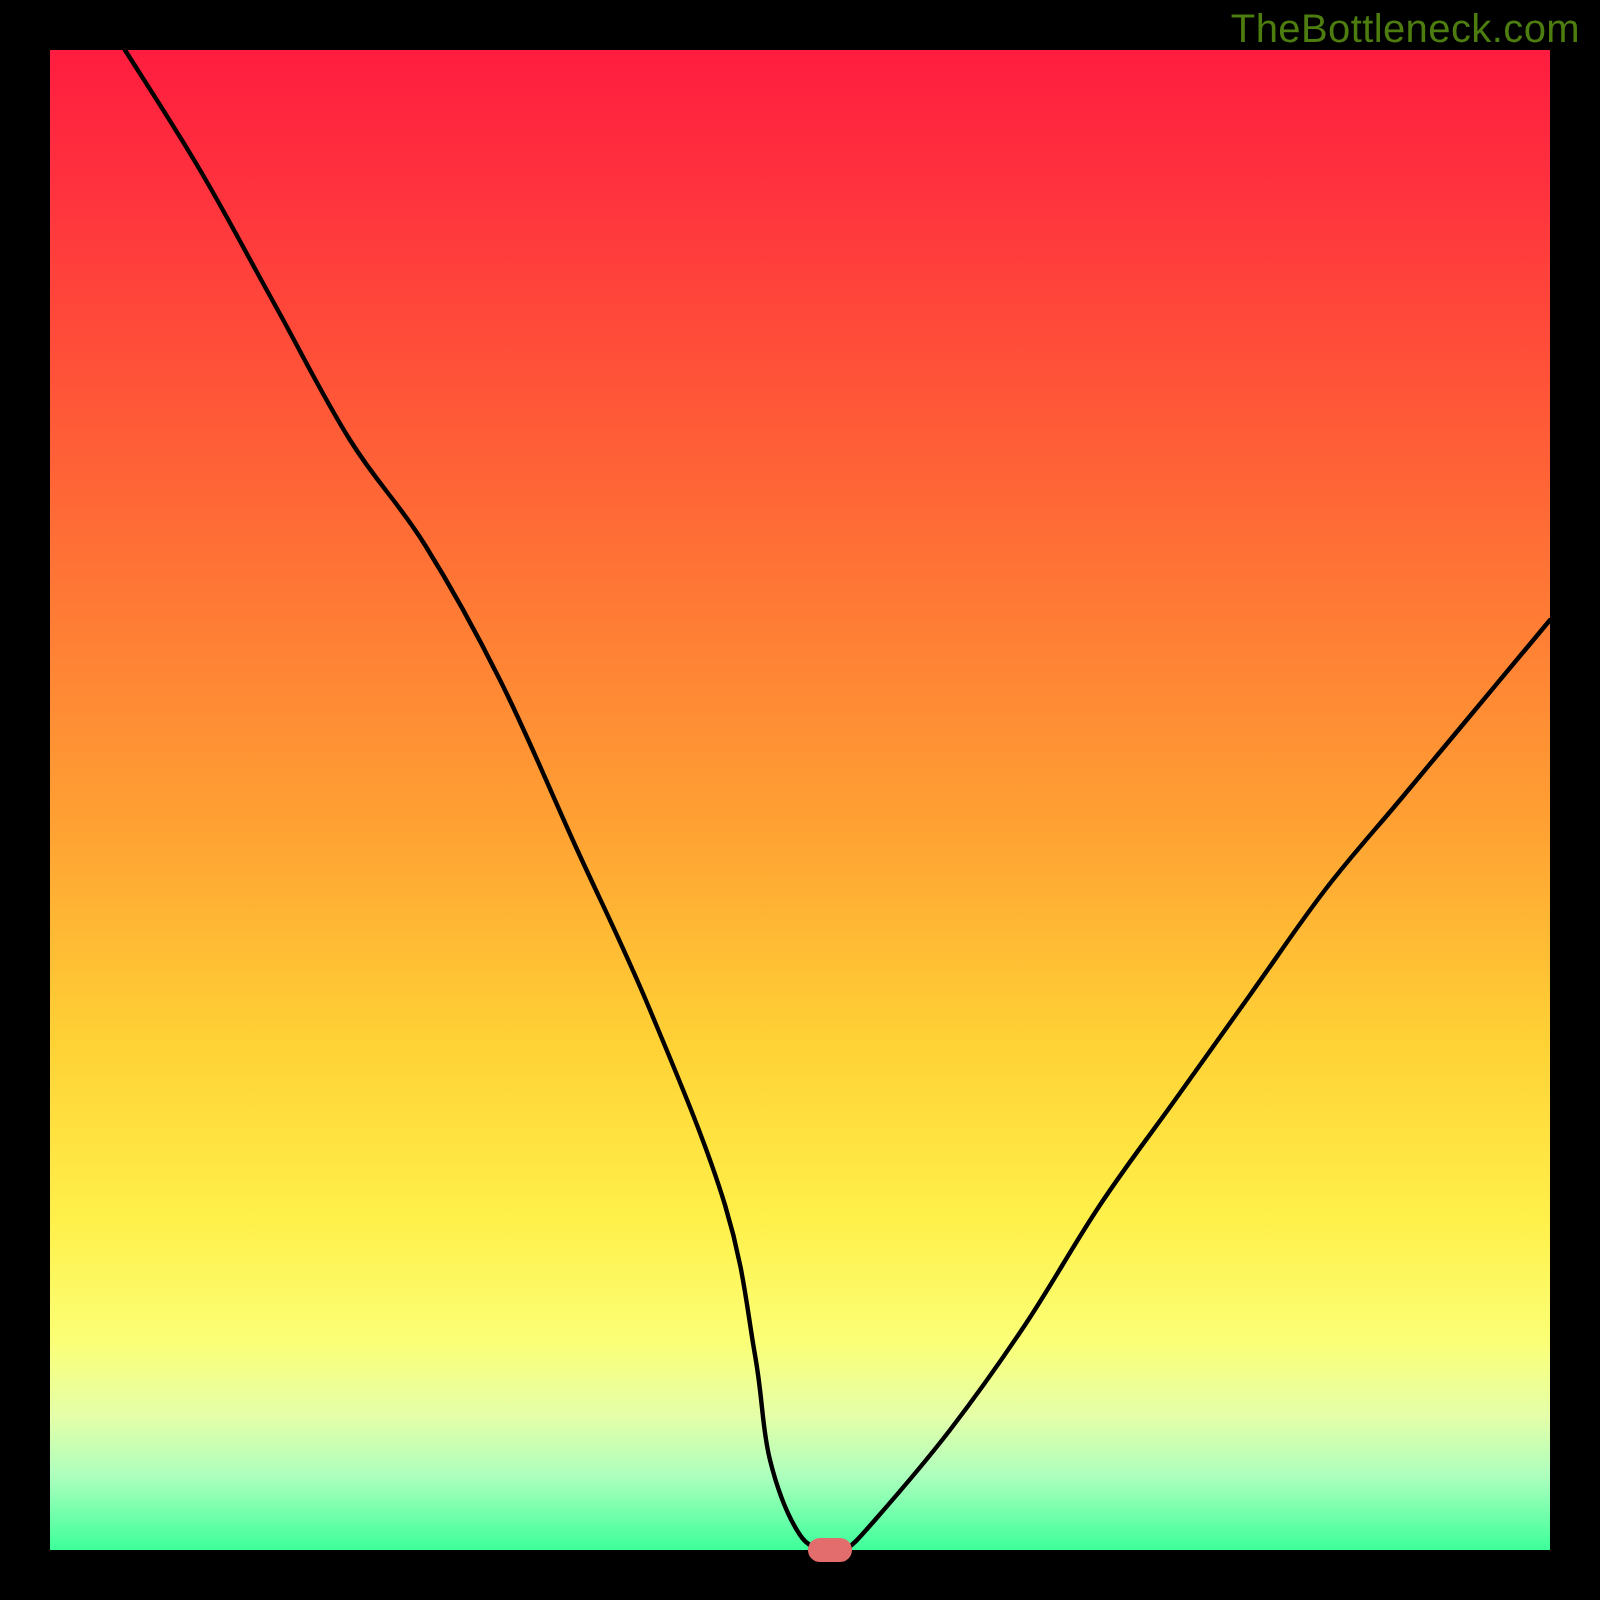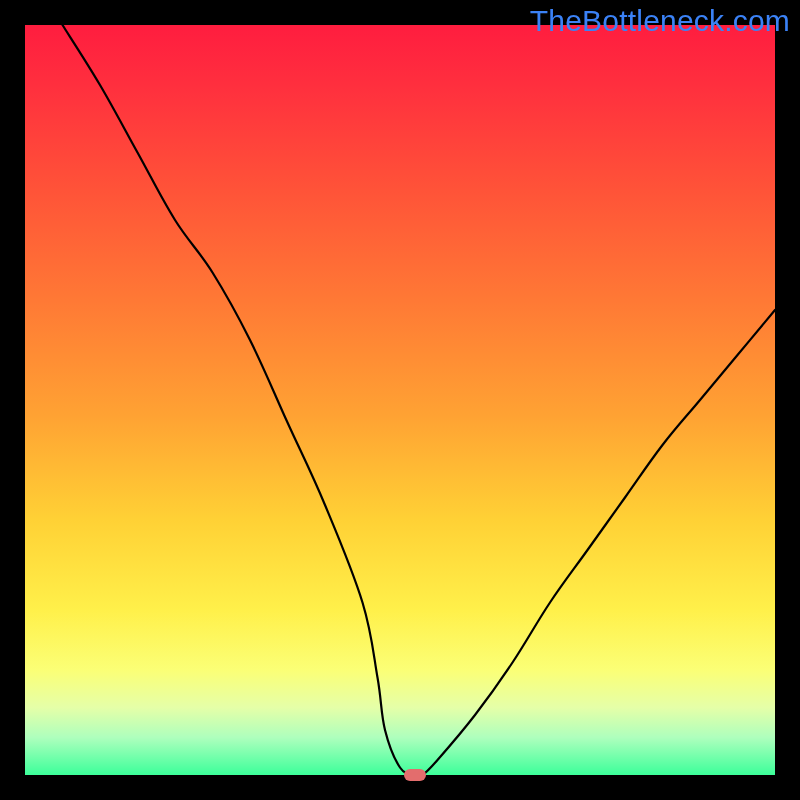--- a/index.html
+++ b/index.html
@@ -14,22 +14,22 @@
   .frame {
     position: relative;
     width: 800px;
     height: 800px;
     background: #000;
   }
   .watermark {
     position: absolute;
     top: 4px;
     right: 10px;
-    color: #3b82f6;
-    font-size: 30px;
+    color: #4d7c0f;
+    font-size: 20px;
     font-weight: 400;
     letter-spacing: 0.2px;
     z-index: 20;
   }
   .plot-area {
     position: absolute;
     left: 25px;
     top: 25px;
     width: 750px;
     height: 750px;

